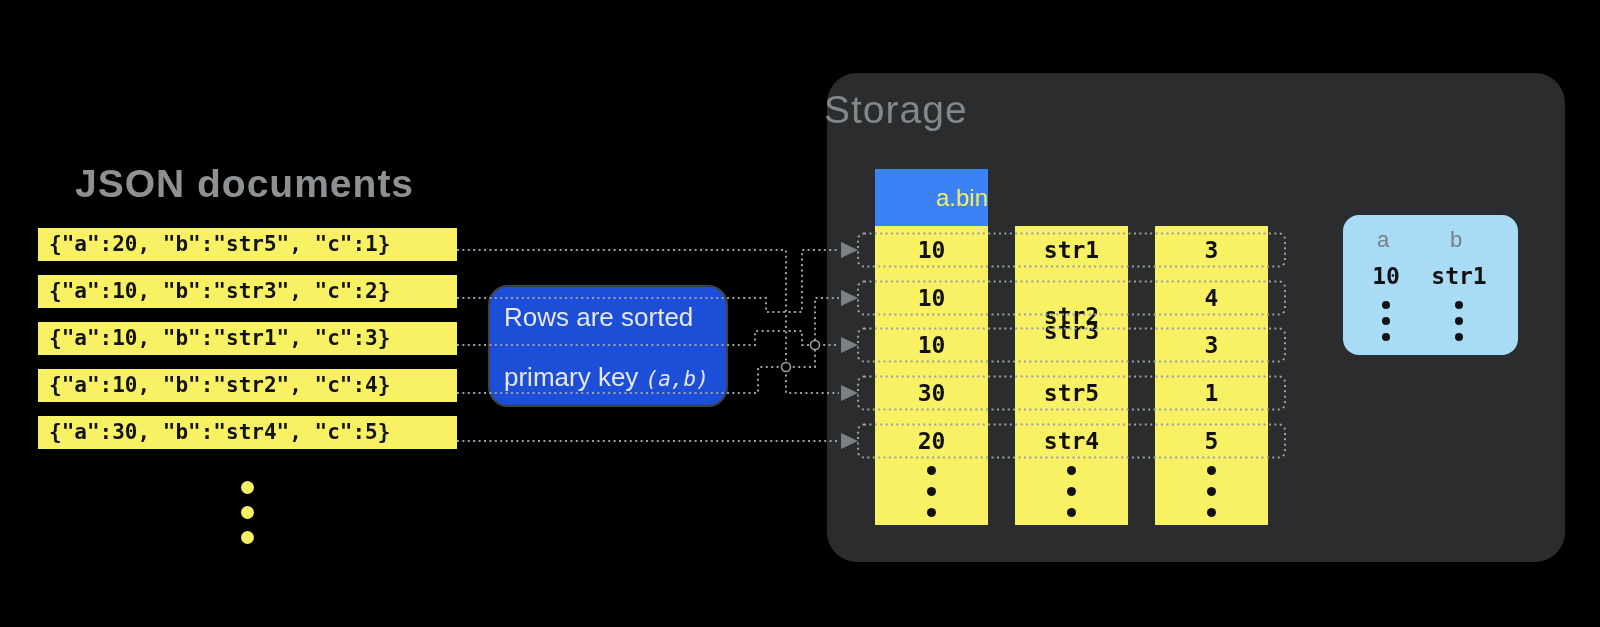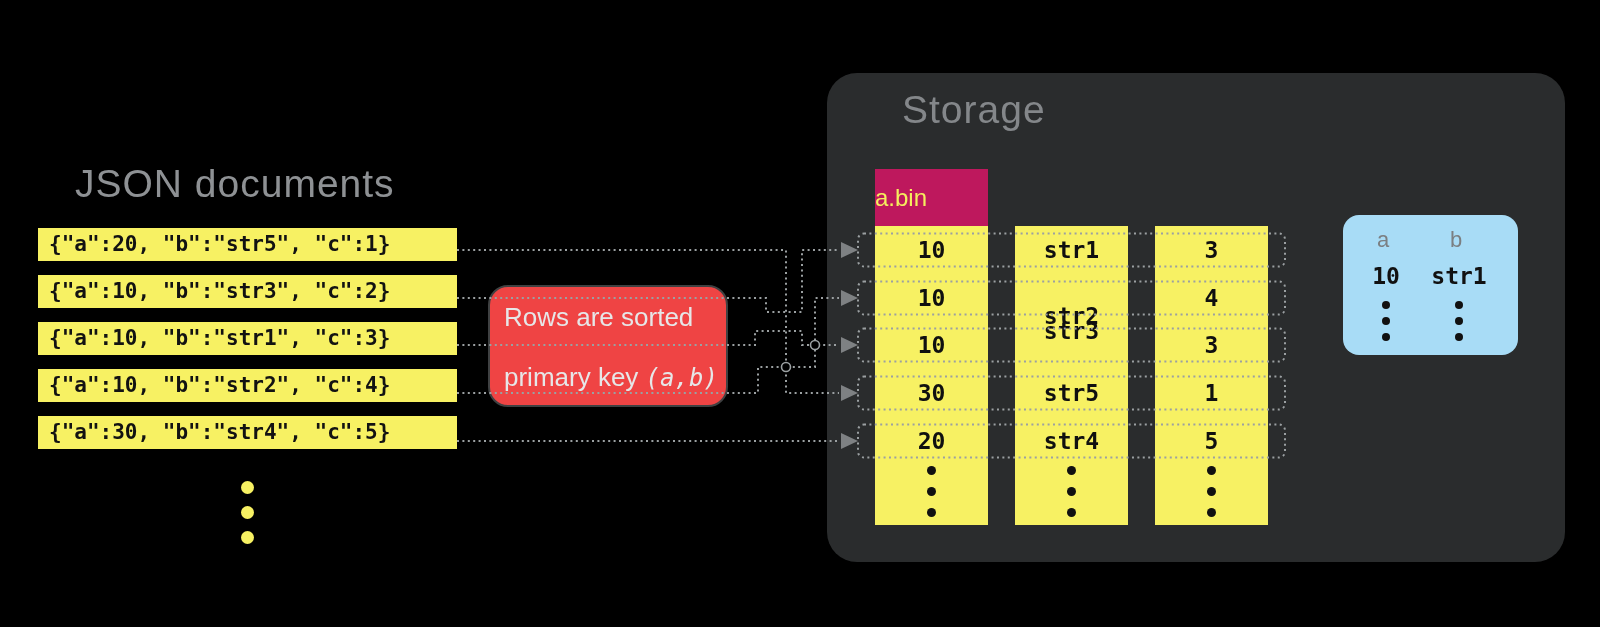--- a/index.html
+++ b/index.html
@@ -1,39 +1,39 @@
 <!DOCTYPE html>
 <html><head>
 <meta charset="utf-8">
 <style>
   html,body{margin:0;padding:0;background:#000;}
   #canvas{position:relative;width:1600px;height:627px;background:#000;overflow:hidden;
           font-family:"Liberation Sans",sans-serif;}
   .abs{position:absolute;}
 
   
-  .json-title{left:75px;top:162px;font-size:39px;letter-spacing:1px;color:#8e9194;font-weight:400;}
+  .json-title{left:75px;top:162px;font-size:39px;letter-spacing:1px;color:#8e9194;font-weight:700;}
   .json-row{left:38px;width:419px;height:33px;background:#f7f163;color:#121212;
             font-family:"DejaVu Sans Mono",monospace;font-size:21px;font-weight:600;
             line-height:33px;padding-left:11px;box-sizing:border-box;white-space:nowrap;}
   .ydot{width:13px;height:13px;border-radius:50%;background:#f7f163;left:241px;}
 
   
   .callout{left:488px;top:285px;width:240px;height:122px;border:2px solid #3f4142;
-           border-radius:20px;background:#ef4444;box-sizing:border-box;}
+           border-radius:20px;background:#1d4ed8;box-sizing:border-box;}
   .callout-text{position:relative;z-index:10;display:block;padding:15px 0 0 14px;
                 font-size:26px;line-height:30px;color:#e6e7e8;font-weight:400;}
-  .code-ab{font-family:"DejaVu Sans Mono",monospace;font-style:italic;font-size:24px;}
+  .code-ab{font-family:"DejaVu Sans Mono",monospace;font-style:italic;font-size:21px;}
 
   
   .panel{left:827px;top:73px;width:738px;height:489px;background:#2a2c2d;border-radius:30px;}
-  .panel-title{left:902px;top:88px;font-size:39px;letter-spacing:1px;color:#84878a;font-weight:400;}
+  .panel-title{left:824px;top:88px;font-size:39px;letter-spacing:1px;color:#84878a;font-weight:400;}
 
-  .col-header{top:169px;width:113px;height:57px;background:#be185d;color:#f5ef5e;
-              font-size:24px;line-height:57px;text-align:left;}
+  .col-header{top:169px;width:113px;height:57px;background:#3b82f6;color:#f5ef5e;
+              font-size:24px;line-height:57px;text-align:right;}
   .col-body{top:226px;width:113px;height:299px;background:#f7f163;}
   .cell{position:absolute;left:0;width:100%;height:28px;line-height:28px;text-align:center;
         font-family:"DejaVu Sans Mono",monospace;font-size:23px;font-weight:600;color:#101010;}
   .bdot{position:absolute;width:9px;height:9px;border-radius:50%;background:#111;left:52px;}
 
   
   .pidx-label{left:1343px;top:175px;width:175px;height:28px;text-align:center;
               font-size:24px;color:#9cd2f3;font-weight:500;}
   .pidx-box{left:1343px;top:215px;width:175px;height:140px;background:#a8dcf6;border-radius:16px;}
   .pidx-h{position:absolute;top:12px;width:44px;height:26px;text-align:center;

